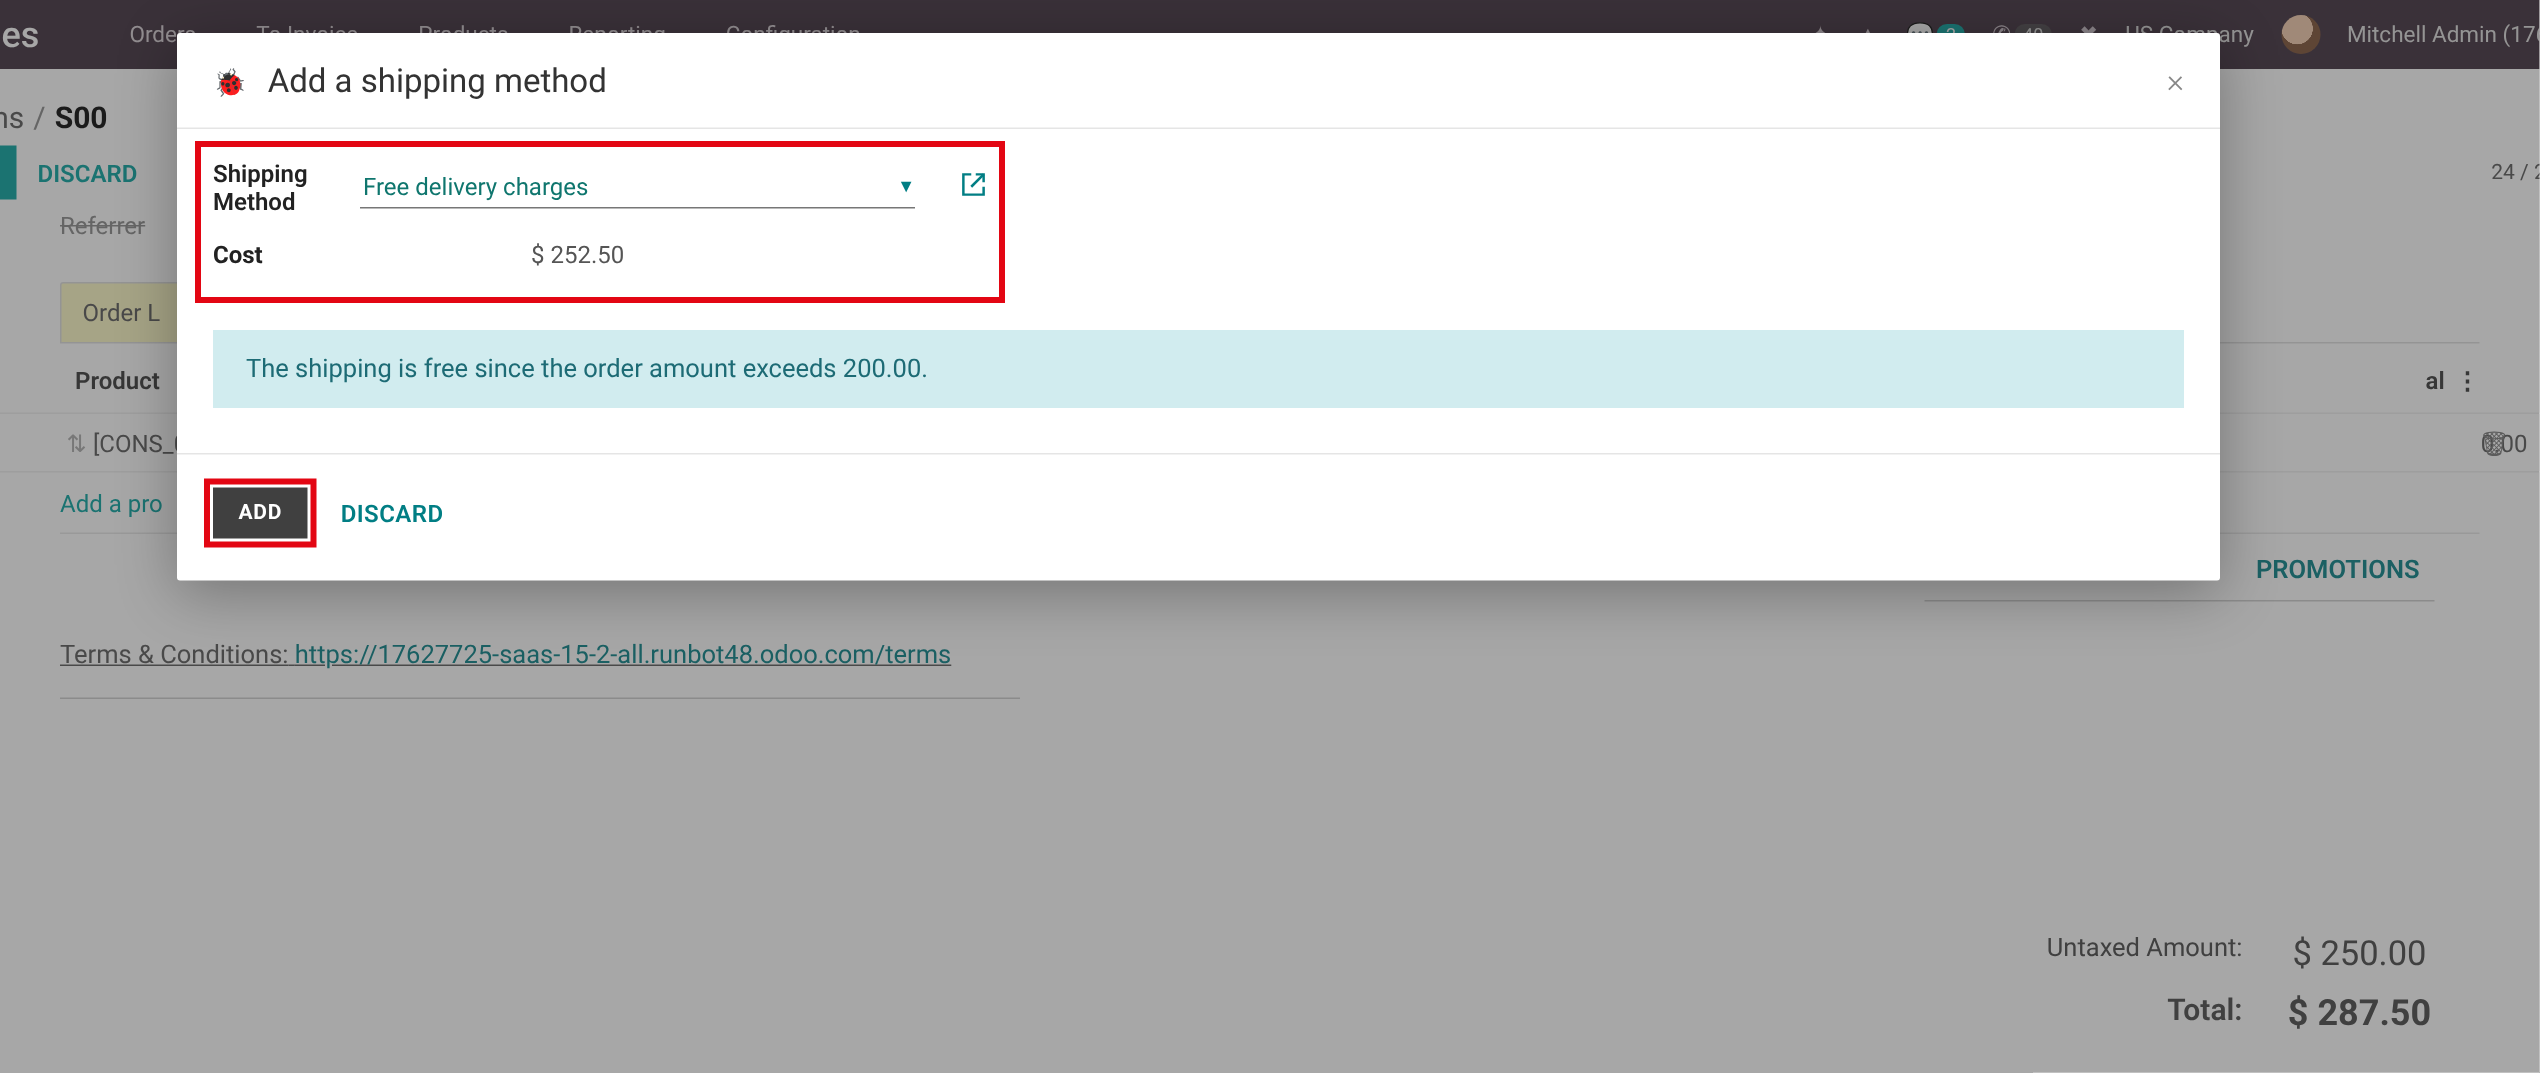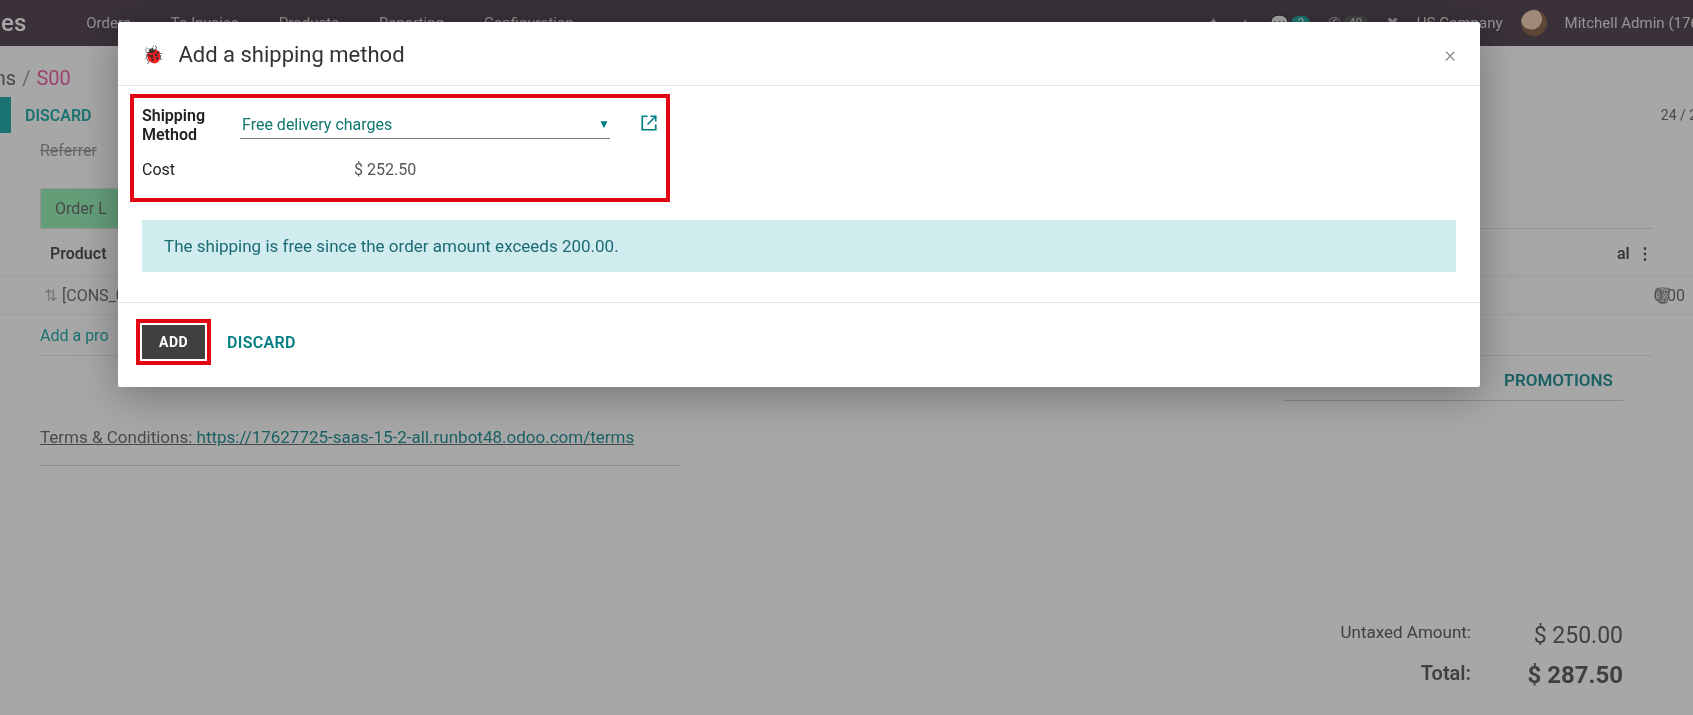--- a/index.html
+++ b/index.html
@@ -13,33 +13,33 @@
   .topnav .right-items { display: flex; align-items: center; gap: 18px; margin-right: -80px; white-space: nowrap; }
   .badge-green { background: #00a09d; color: #fff; font-size: 12px; padding: 0 6px; border-radius: 10px; position: relative; }
   .badge-grey { background: #4a4449; color: #ddd; font-size: 12px; padding: 0 6px; border-radius: 10px; }
   .avatar { width: 26px; height: 26px; border-radius: 50%; background: radial-gradient(circle at 40% 35%, #f2c9a9 0 45%, #7a4e31 46% 100%); }
   .notif-wrap { display: inline-flex; align-items: center; gap: 2px; }
 
   
   .bc-row { height: 44px; display: flex; align-items: flex-end; padding: 6px 0 0 0; color: #555; font-size: 20px; overflow: hidden; }
   .bc-text { margin-left: -28px; }
   .bc-sep { margin: 0 6px; color: #888; }
-  .bc-active { color: #ec4899; }
+  .bc-active { color: #000000; font-weight: bold; }
 
   .toolbar-row { height: 50px; display: flex; align-items: center; justify-content: space-between; }
   .left-btns { display: flex; align-items: center; }
   .save-edge { width: 11px; height: 36px; background: #00a09d; }
   .discard-btn { color: #00a09d; font-weight: 600; padding: 8px 14px; text-transform: uppercase; }
   .pager { display:flex; align-items:center; gap:4px; color:#555; font-size:14px; margin-right:-30px; }
   .toolbar-right { display:flex; align-items:center; gap:22px; padding-right:18px; }
 
   
   .referrer-row { padding: 0 40px; color:#333; margin-top: -2px; height: 24px; display:flex; align-items:center;}
   .tab-container { margin: 26px 40px 0 40px; border-bottom: 1px solid #ddd; display: flex; }
-  .tab { border: 1px solid #ddd; border-bottom: none; padding: 10px 14px; color: #555; background: #86efac; border-radius: 2px 2px 0 0; }
+  .tab { border: 1px solid #ddd; border-bottom: none; padding: 10px 14px; color: #555; background: #fef9c3; border-radius: 2px 2px 0 0; }
 
   
   .table-head { padding: 0 40px; display:flex; align-items:center; font-weight:600; color:#333; height:44px; margin-top:2px;}
   .table-head .col-product { flex: 0 0 180px; padding-left:10px; }
   .table-head-spacer { flex:1; }
   .table-head .col-al { width: 60px; margin-right: -40px;}
   .table-head .col-actions { width:26px; margin-right: -10px;}
 
   .table-row { padding: 0 40px; display:flex; align-items:center; height:40px; color:#555; border-top:1px solid #eee; border-bottom:1px solid #eee;}
   .drag-col { width:22px; text-align:center; color:#aaa;}
@@ -52,21 +52,21 @@
   .subtle-line { border-top:1px solid #e5e5e5; margin: 0 40px 0 40px;}
 
   
   .footer-links { display:flex; justify-content:flex-end; gap:30px; color:#017e84; font-weight:600; padding: 14px 80px 6px 40px; font-size:17px; }
   .footer-hr { height:1px; background:#ccc; margin: 4px 40px 0 0; margin-left:auto; width:340px; margin-right:70px;}
   .terms { padding: 8px 40px; color:#555; font-size:17px; margin-top:18px;text-decoration:underline;}
   .terms a { color:#017e84; text-decoration:none; }
   .terms-hr { border-top:1px solid #ccc; margin: 10px 40px 0 40px; width:640px;}
 
   .totals { position:absolute; right:70px; bottom:20px; text-align:right; color:#444; }
-  .totals .trow { display:flex; justify-content:flex-end; gap:52px; padding:6px 0;}
+  .totals .trow { display:flex; justify-content:flex-end; gap:28px; padding:6px 0;text-align:center;}
   .totals .tlabel { font-size:17px; }
   .totals .tval { min-width:100px; font-size:23px; }
   .totals .grand .tlabel { font-size:20px; font-weight:600; }
   .totals .grand .tval { font-size:24px; font-weight:700; }
 
   
   .overlay { position:absolute; inset:0; background: rgba(60,60,60,0.45); }
   .modal { position:absolute; top:22px; left:118px; width:1362px; background:#fff; border-radius:2px; box-shadow: 0 8px 40px rgba(0,0,0,.3); }
   .modal-head { display:flex; align-items:center; padding: 20px 24px 18px 24px; border-bottom:1px solid #e5e5e5; }
   .modal-title-row { display:flex; align-items:center; gap:14px; }
@@ -75,21 +75,21 @@
   .close-ic { margin-left:auto; color:#888; font-size:22px; font-weight:300;}
   .modal-body { padding: 8px 18px 14px 18px; }
 
   .hl-box { border: 4px solid #e30613; padding: 8px 8px 10px 8px; width: 540px; margin-left:-6px;}
   .form-row { display:flex; align-items:center; min-height:38px; }
   .form-label { width:210px; color:#222; font-weight:600; font-size:16px; }
   .select-wrap { flex:0 0 398px; position:relative; }
   .sel-input { width:370px; border:none; border-bottom:1px solid #777; padding: 4px 22px 4px 2px; font-size:16px; color:#0f766e; outline:none;}
   .sel-caret { position:absolute; right:28px; top:6px; color:#017e84; font-size:12px;}
   .ext-ic { color:#017e84; margin-left:2px; }
-  .cost-row .form-label { font-weight:400; }
+  .cost-row .form-label { font-weight:700; }
   .cost-val { color:#555; font-size:16px; margin-left:2px;}
 
   .info-alert { background:#d1ecef; color:#1d6b75; padding:16px 22px; margin: 18px 6px 16px 6px; font-size:17px;}
 
   .modal-foot { border-top:1px solid #e5e5e5; padding: 16px 18px 22px 18px; display:flex; align-items:center; gap:16px;}
   .add-wrap { border:4px solid #e30613; padding:2px; }
   .add-btn { background:#404040; color:#fff; font-weight:700; padding:9px 17px; border:none; font-size:14px; letter-spacing:.5px;}
   .discard2 { color:#017e84; font-weight:600; font-size:16px; letter-spacing:.3px; }
 
   .bg-ref-strike { text-decoration: line-through; color:#888;}

